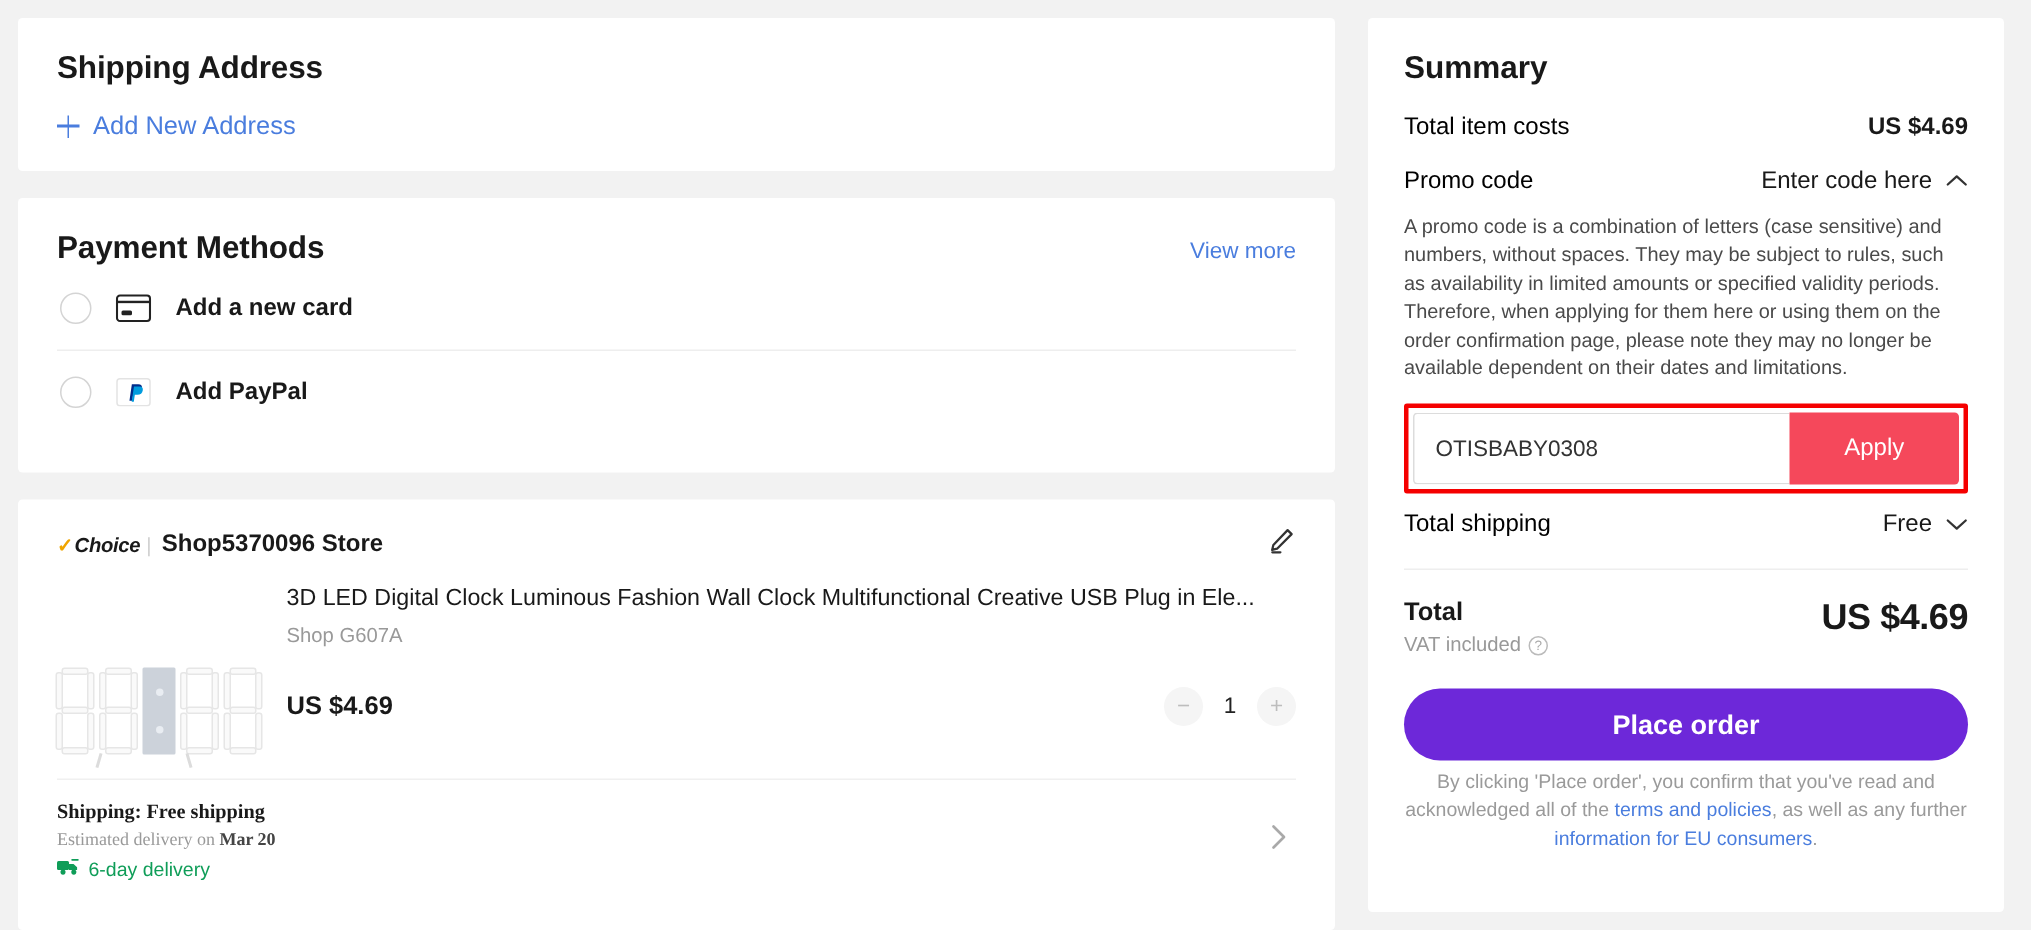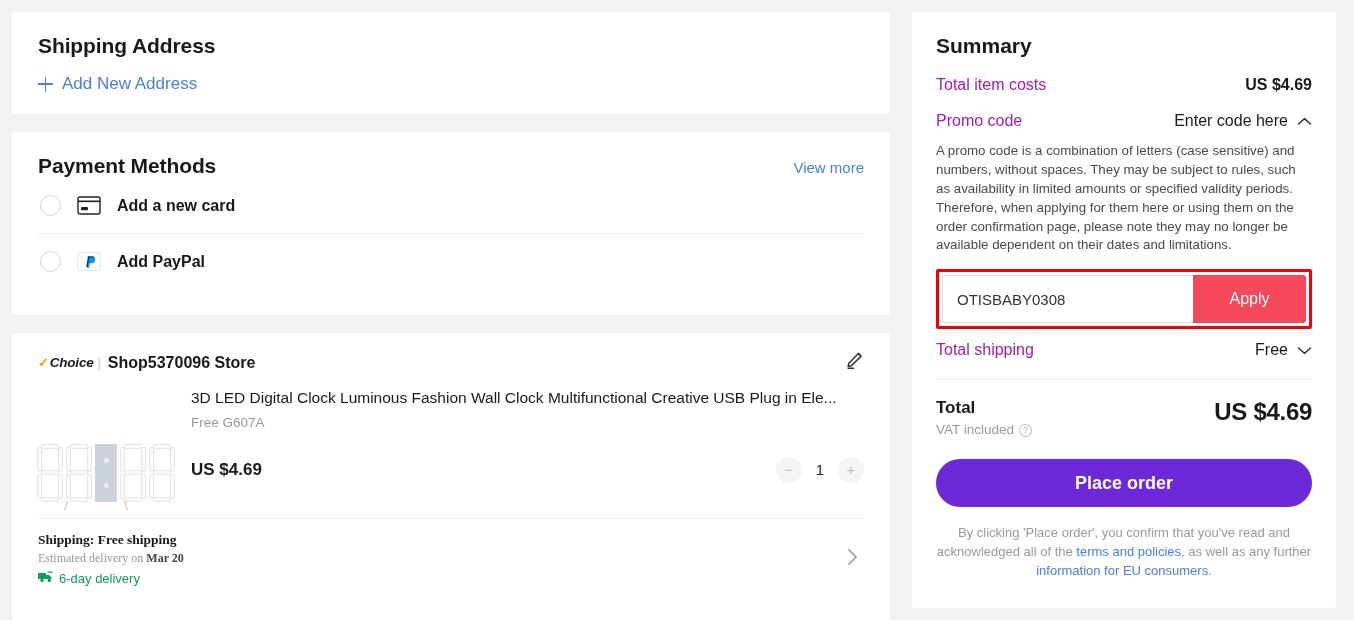--- a/index.html
+++ b/index.html
@@ -147,21 +147,21 @@
   }
   .chev-right { color: #b8b8b8; padding-right: 6px; }
 
   
   .sum-card { padding: 22px 24px 18px 24px; height: 596px; }
   .sum-title { font-size: 21px; font-weight: bold; color: #191919; }
   .sum-row {
     display: flex; justify-content: space-between; align-items: center;
     margin-top: 18px;
   }
-  .sum-label { font-size: 16px; color: #a21caf; }
+  .sum-label { font-size: 16px; color: #000000; }
   .sum-value { font-size: 16px; color: #191919; }
   .sum-value.bold { font-weight: bold; }
   .promo-toggle {
     display: flex; align-items: center; gap: 9px;
     font-size: 16px; color: #191919; cursor: pointer;
   }
   .promo-desc {
     margin-top: 12px;
     font-size: 13.3px; line-height: 1.42; color: #4a4a4a;
   }
@@ -191,21 +191,21 @@
   .total-label { font-size: 17px; font-weight: bold; color: #191919; }
   .vat { font-size: 13.5px; color: #999; margin-top: 4px; display: flex; align-items: flex-end; gap: 5px; }
   .total-amt { font-size: 24px; font-weight: bold; color: #191919; letter-spacing: -0.3px; }
   .place-btn {
     display: block; width: 100%; height: 48px; margin-top: 22px;
     background: #6d28d9; color: #fff; border: none; border-radius: 26px;
     font-size: 18px; font-weight: bold; cursor: pointer;
     font-family: "Liberation Sans", sans-serif;
   }
   .disclaimer {
-    margin-top: 17px; text-align: center;
+    margin-top: 5px; text-align: center;
     font-size: 13px; line-height: 1.45; color: #9a9a9a;
   }
   .disclaimer a { color: #4a7dde; text-decoration: none; cursor: pointer; }
   .chev { display: inline-block; }
   .qmark {
     width: 13px; height: 13px; border-radius: 50%; border: 1px solid #bbb;
     font-size: 9px; color: #aaa; display: inline-flex;
     align-items: center; justify-content: center; line-height: 1;
   }
 </style>
@@ -316,21 +316,21 @@
               </div>
             <div class="clock-legs">
                 <b></b>
                 <b></b>
               </div>
           </div>
         </div>
 
         <div class="prod-info">
           <div class="prod-title">3D LED Digital Clock Luminous Fashion Wall Clock Multifunctional Creative USB Plug in Ele...</div>
-          <div class="prod-variant">Free G607A</div>
+          <div class="prod-variant">Shop G607A</div>
           <div class="prod-bottom">
             <div class="prod-price">US $4.69</div>
             <div class="qty">
               <span class="qty-btn">−</span>
               <span class="qty-val">1</span>
               <span class="qty-btn">+</span>
             </div>
           </div>
         </div>
       </div>

